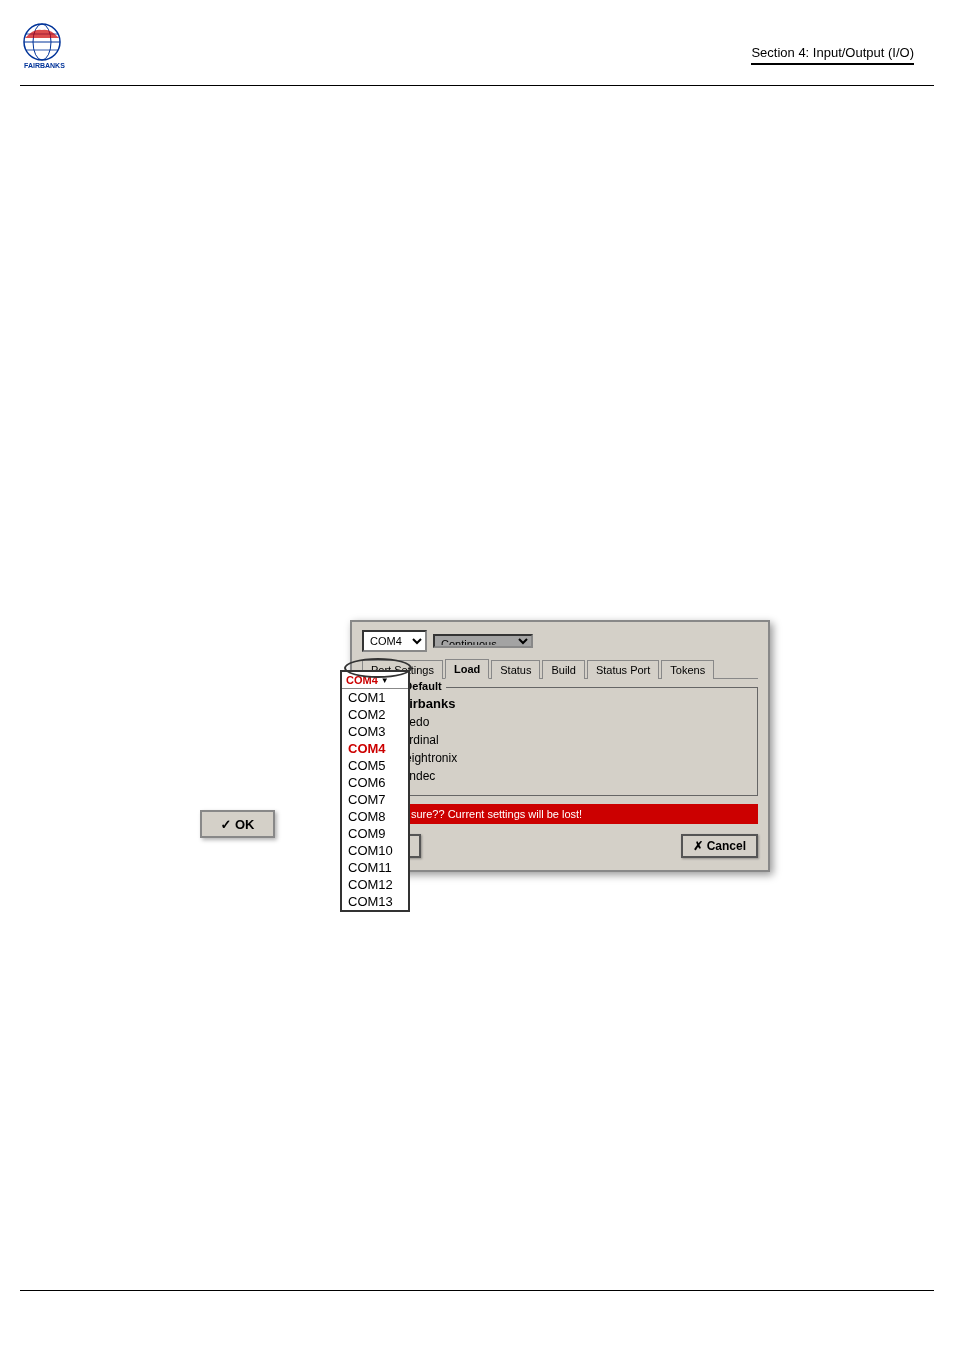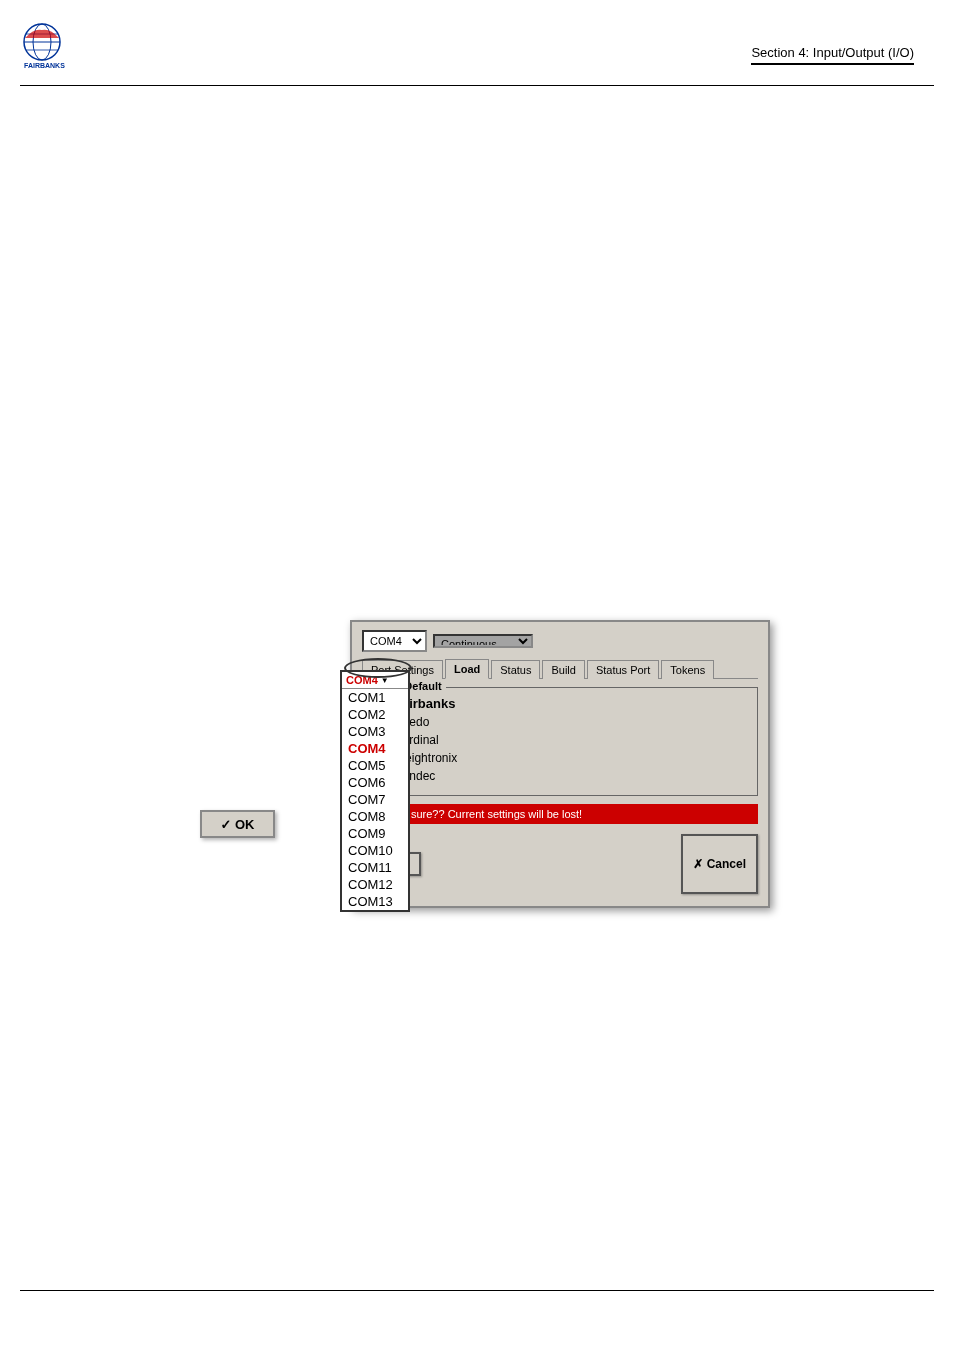--- a/index.html
+++ b/index.html
@@ -224,21 +224,21 @@
       font-size: 12px;
       font-weight: bold;
       cursor: pointer;
       box-shadow: 1px 1px 2px rgba(0,0,0,0.3);
     }
 
     .btn-cancel {
       display: flex;
       align-items: center;
       gap: 4px;
-      padding: 21px 10px;
+      padding: 3px 10px;
       border: 2px solid #555;
       background: #d4d0c8;
       font-size: 12px;
       font-weight: bold;
       cursor: pointer;
       box-shadow: 1px 1px 2px rgba(0,0,0,0.3);
       margin-left: auto;
     }
 
     

